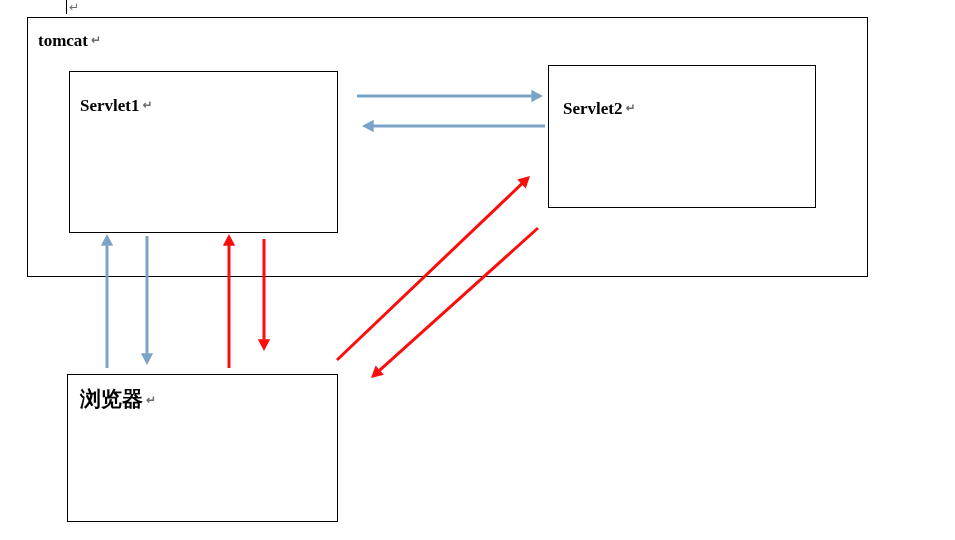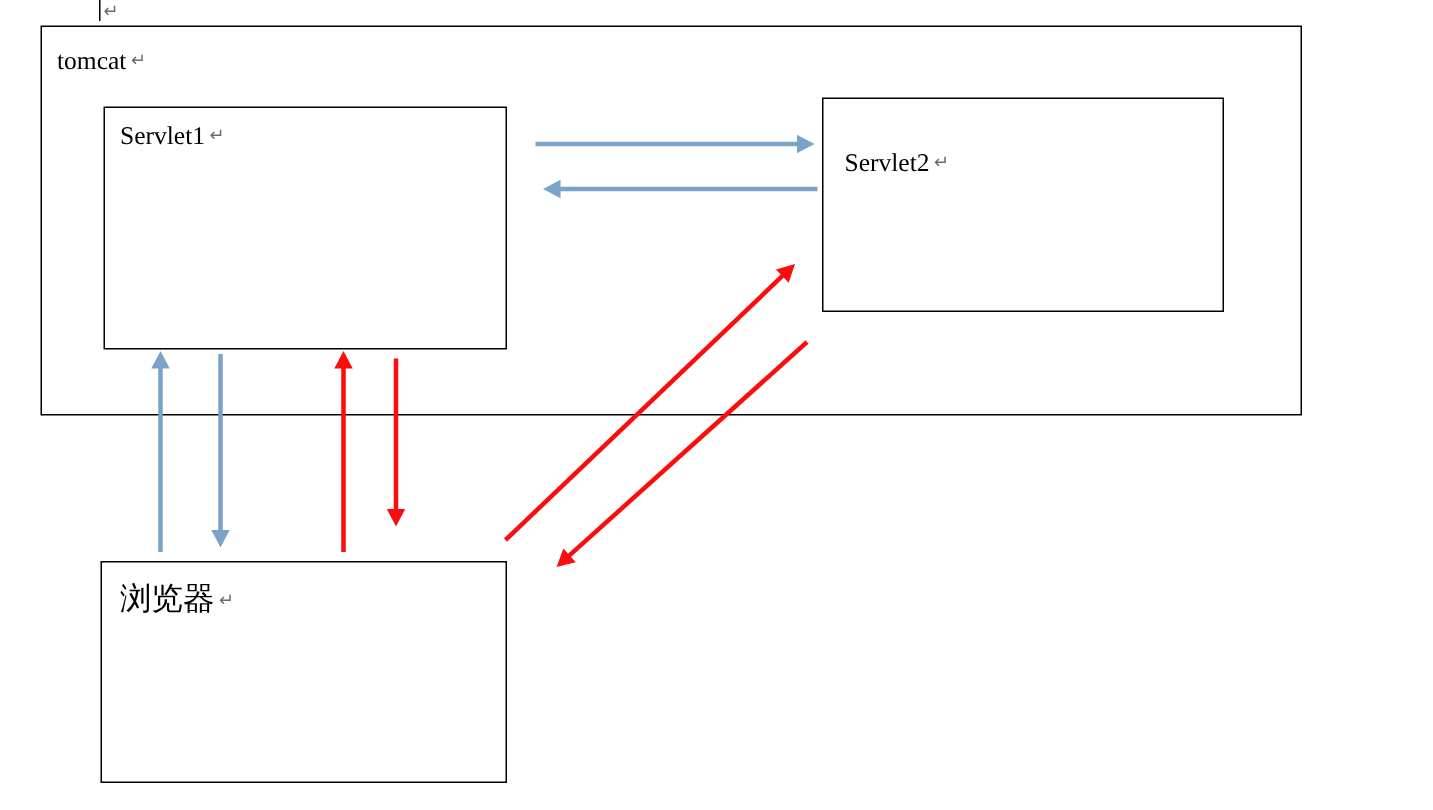--- a/index.html
+++ b/index.html
@@ -23,20 +23,21 @@
     box-sizing: border-box;
     background: transparent;
   }
   .box-label {
     position: absolute;
     font-size: 17px;
     line-height: 1;
     color: #000000;
     white-space: nowrap;
     font-family: "Liberation Serif", "DejaVu Serif", serif;
+    font-weight: bold;
   }
   .pilcrow {
     font-size: 12px;
     color: #6b6b6b;
     margin-left: 3px;
     vertical-align: 2px;
     font-family: "DejaVu Sans", sans-serif;
   }
   .cn {
     font-family: "DejaVu Sans", "Liberation Sans", sans-serif;
@@ -70,21 +71,21 @@
 
   <div id="caret" style="left: 66px; top: 0px; height: 14px; background: rgb(0, 0, 0);"></div>
   <div id="caret-mark" style="left: 69px; top: 1px; color: rgb(107, 107, 107);">↵</div>
 
   <div class="box" id="box-tomcat" style="left: 27px; top: 17px; width: 841px; height: 260px; border-color: rgb(0, 0, 0);"></div>
   <div class="box-label" id="label-tomcat" style="left: 38px; top: 32px;">
     <span>tomcat</span><span class="pilcrow">↵</span>
   </div>
 
   <div class="box" id="box-servlet1" style="left: 69px; top: 71px; width: 269px; height: 162px; border-color: rgb(0, 0, 0);"></div>
-  <div class="box-label" id="label-servlet1" style="left: 80px; top: 82px;">
+  <div class="box-label" id="label-servlet1" style="left: 80px; top: 97px;">
     <span>Servlet1</span><span class="pilcrow">↵</span>
   </div>
 
   <div class="box" id="box-servlet2" style="left: 548px; top: 65px; width: 268px; height: 143px; border-color: rgb(0, 0, 0);"></div>
   <div class="box-label" id="label-servlet2" style="left: 563px; top: 100px;">
     <span>Servlet2</span><span class="pilcrow">↵</span>
   </div>
 
   <div class="box" id="box-browser" style="left: 67px; top: 374px; width: 271px; height: 148px; border-color: rgb(0, 0, 0);"></div>
   <div class="box-label" id="label-browser" style="left: 80px; top: 389px;">

